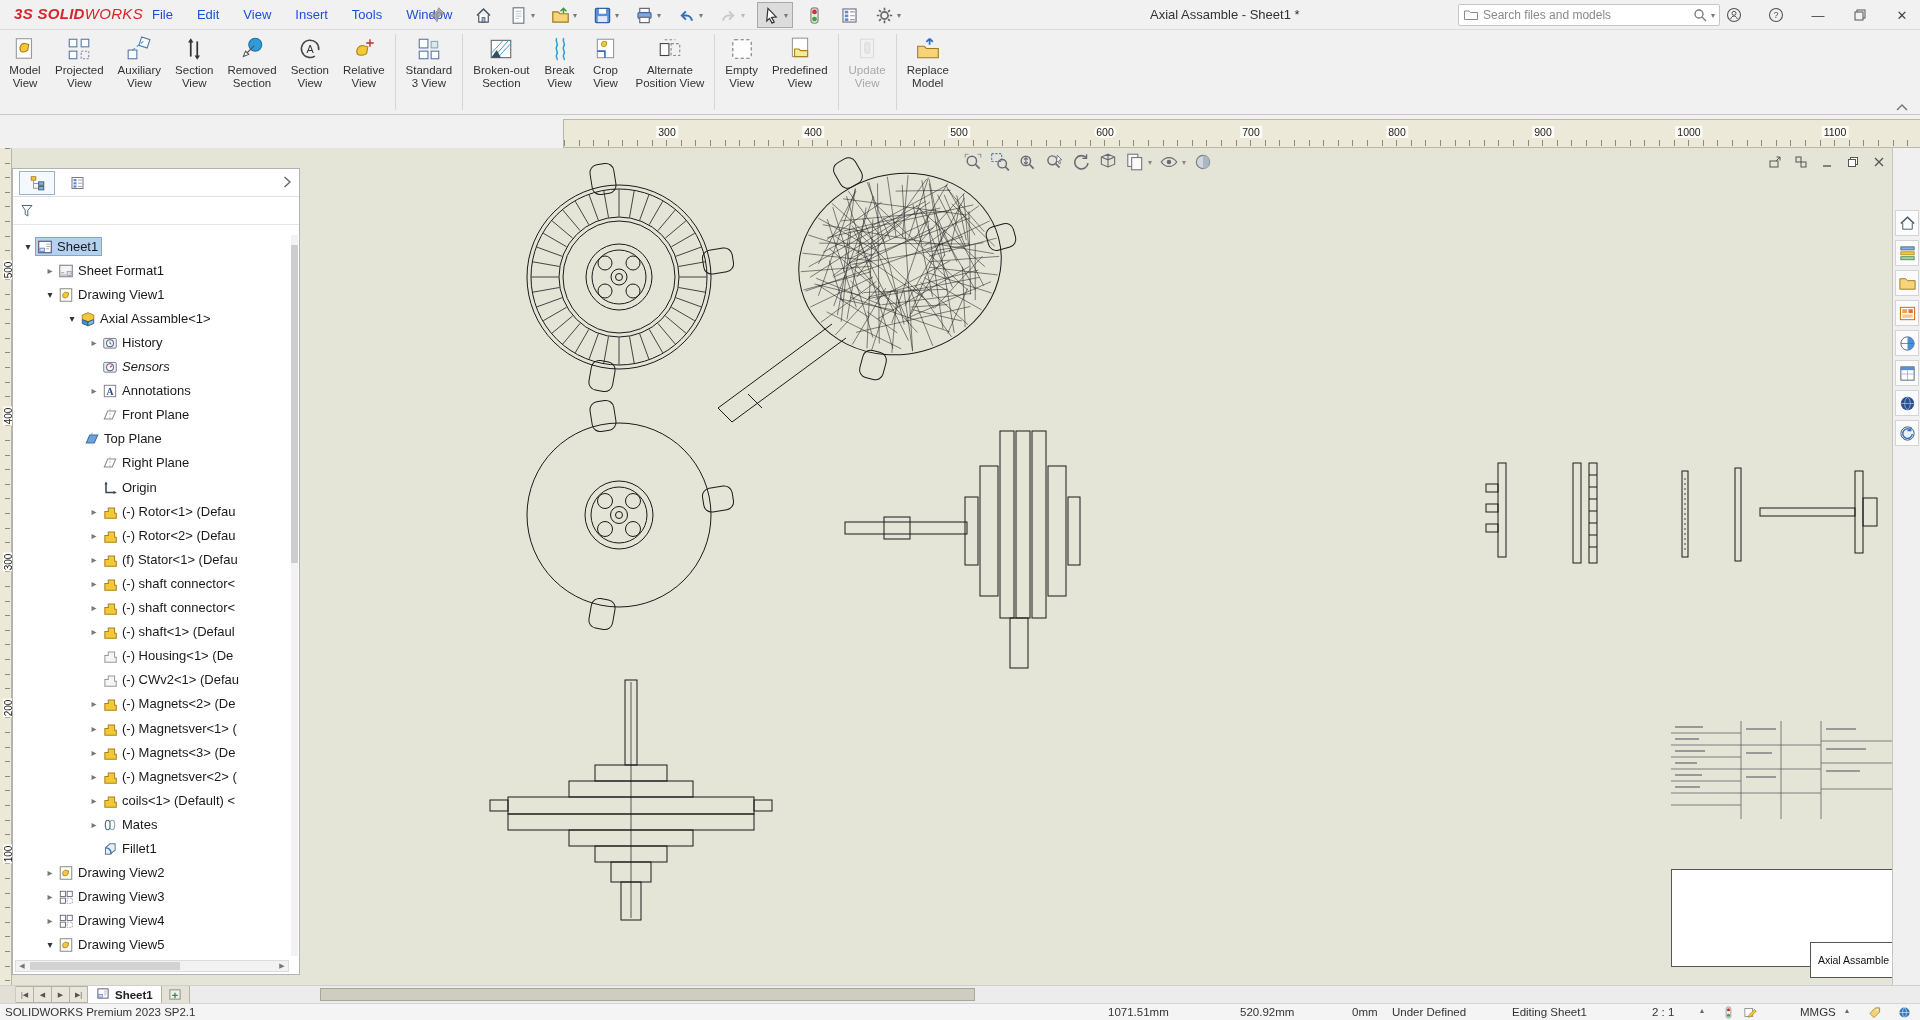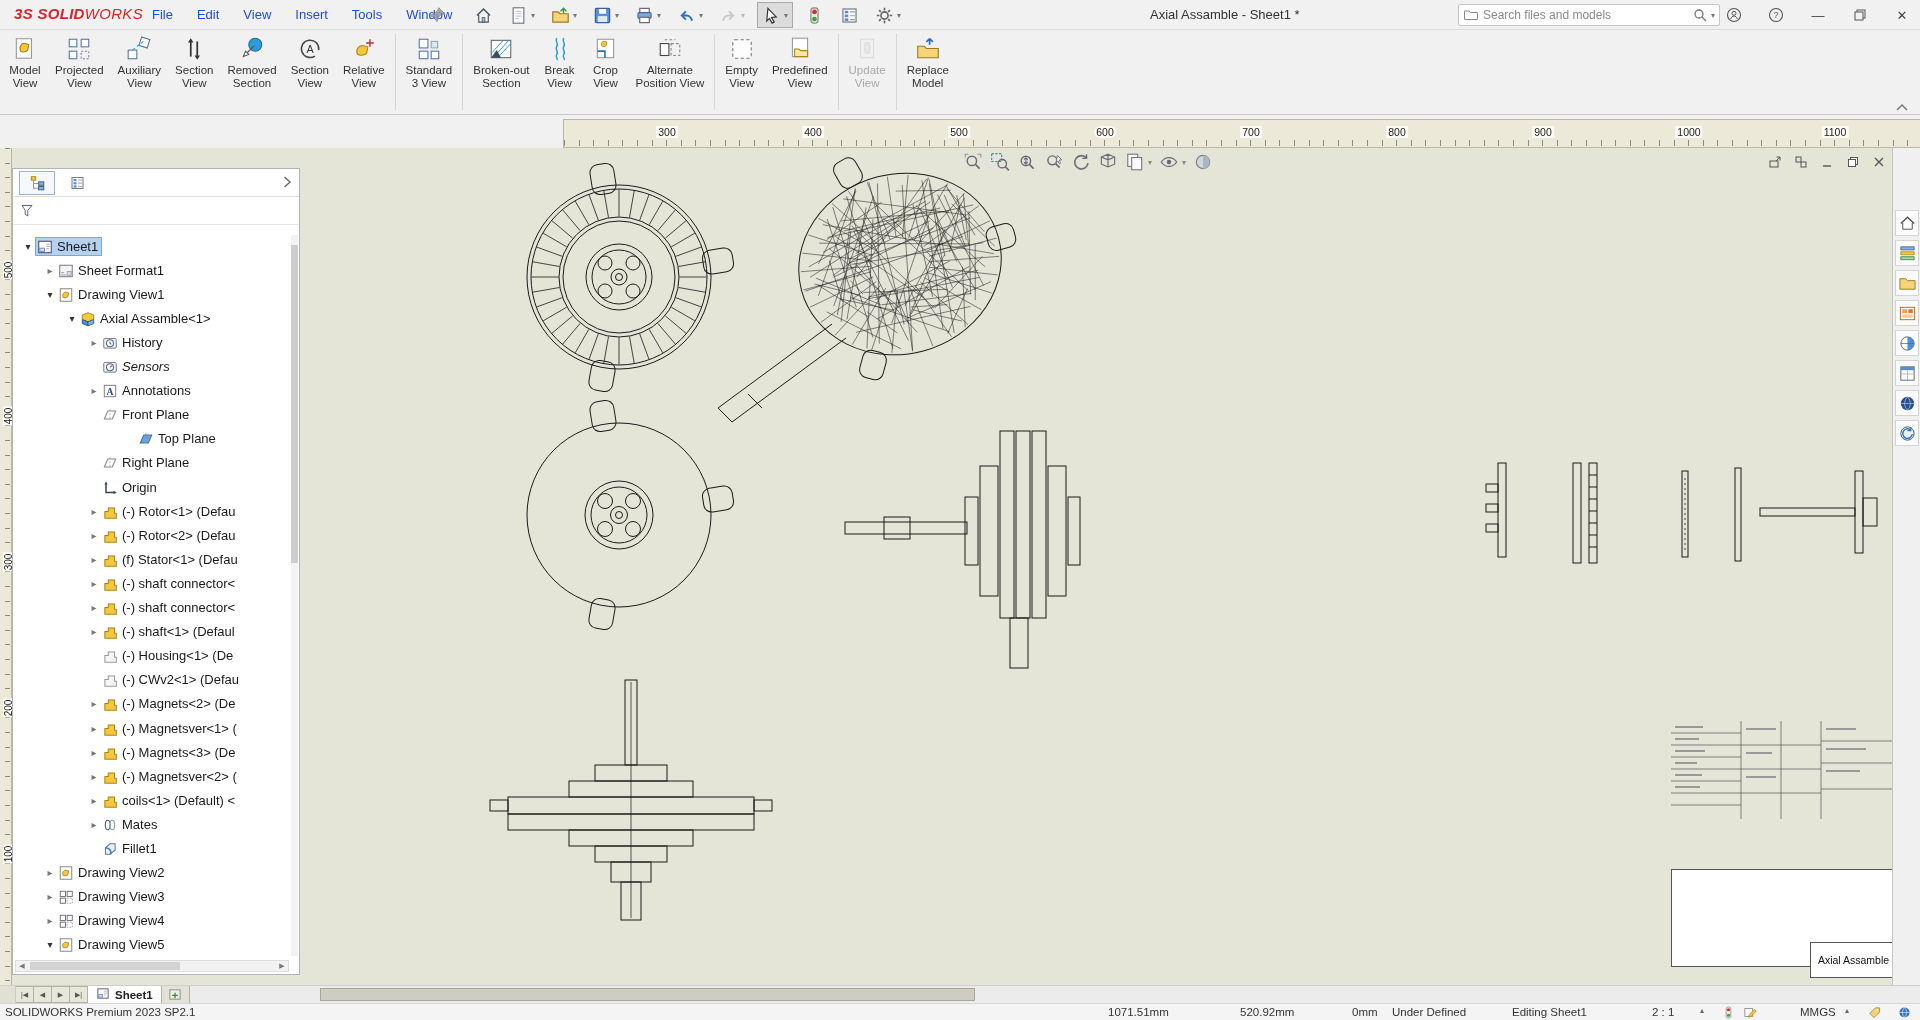--- a/index.html
+++ b/index.html
@@ -927,21 +927,21 @@
           <div class="trow" style="top: 171.7px; padding-left: 74px;">
             <span class="arrow"></span>
             <span class="hl-wrap">
               <span class="ticon"><svg viewBox="0 0 14 14">
                   <path d="M2 10.5 5 3.5h7l-3 7z" fill="none" stroke="#889" stroke-width="0.9"></path>
                   <path d="M7 1.5v11" stroke="#aab" stroke-dasharray="2 1.5" stroke-width="0.7"></path>
                 </svg></span>
               <span>Front Plane</span>
             </span>
           </div>
-          <div class="trow" style="top: 195.8px; padding-left: 110px;">
+          <div class="trow" style="top: 195.8px; padding-left: 56px;">
             <span class="arrow"></span>
             <span class="hl-wrap">
               <span class="ticon"><svg viewBox="0 0 14 14">
                   <path d="M2 10.5 5 3.5h7l-3 7z" fill="#6aa5dd" stroke="#3a6fae" stroke-width="0.9"></path>
                   <path d="M7 1.5v11" stroke="#88a" stroke-dasharray="2 1.5" stroke-width="0.7"></path>
                 </svg></span>
               <span>Top Plane</span>
             </span>
           </div>
           <div class="trow" style="top: 219.9px; padding-left: 74px;">

